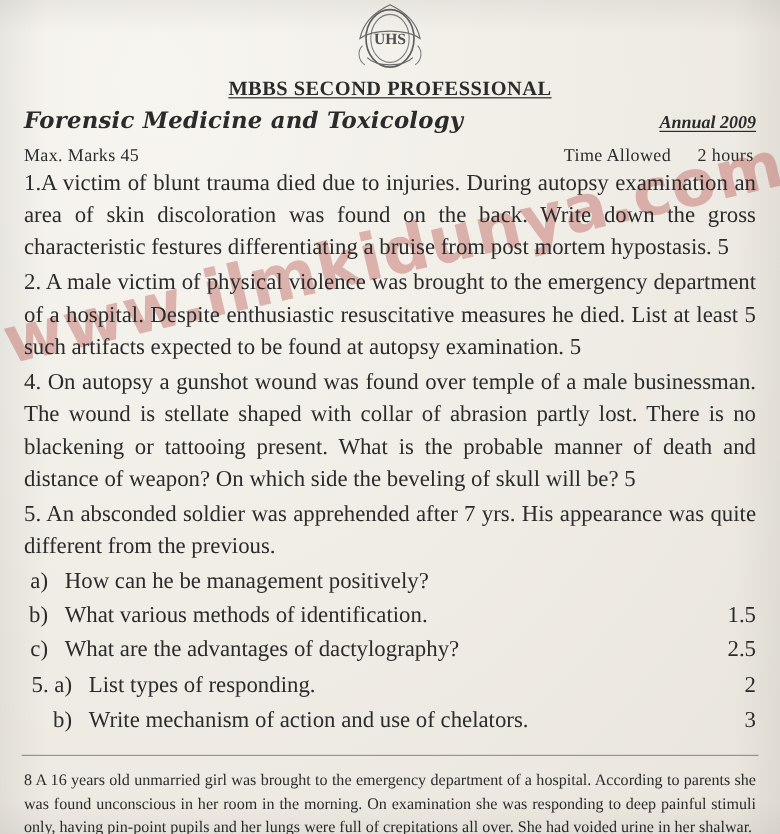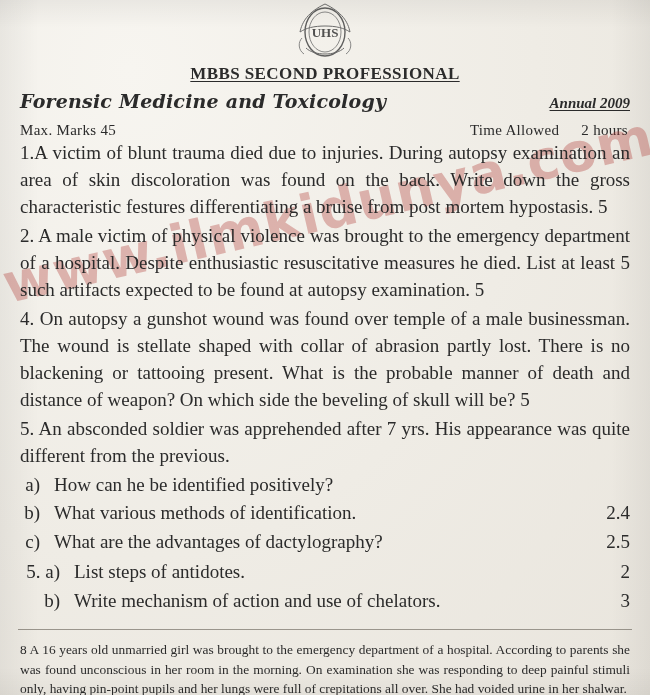--- a/index.html
+++ b/index.html
@@ -236,42 +236,42 @@
       <span>On autopsy a gunshot wound was found over temple of a male businessman. The wound is stellate shaped with collar of abrasion partly lost. There is no blackening or tattooing present. What is the probable manner of death and distance of weapon? On which side the beveling of skull will be?</span>
       <span class="marks">5</span>
     </div>
 
     <div class="q">
       <span>5.</span>
       <span>An absconded soldier was apprehended after 7 yrs. His appearance was quite different from the previous.</span>
       <ul class="sub-list">
         <li>
           <span class="sub-label">a)</span>
-          <span class="sub-text">How can he be identified positively?</span>
+          <span class="sub-text">How can he be management positively?</span>
           <span class="sub-marks"></span>
         </li>
         <li>
           <span class="sub-label">b)</span>
           <span class="sub-text">What various methods of identification.</span>
-          <span class="sub-marks">2.4</span>
+          <span class="sub-marks">1.5</span>
         </li>
         <li>
           <span class="sub-label">c)</span>
           <span class="sub-text">What are the advantages of dactylography?</span>
           <span class="sub-marks">2.5</span>
         </li>
       </ul>
     </div>
 
 
     <div class="q q7">
       <ul class="sub-list">
         <li>
           <span class="sub-label">5.   a)</span>
-          <span class="sub-text">List steps of antidotes.</span>
+          <span class="sub-text">List types of responding.</span>
           <span class="sub-marks">2</span>
         </li>
         <li>
           <span class="sub-label">b)</span>
           <span class="sub-text">Write mechanism of action and use of chelators.</span>
           <span class="sub-marks">3</span>
         </li>
       </ul>
     </div>
   </div>

